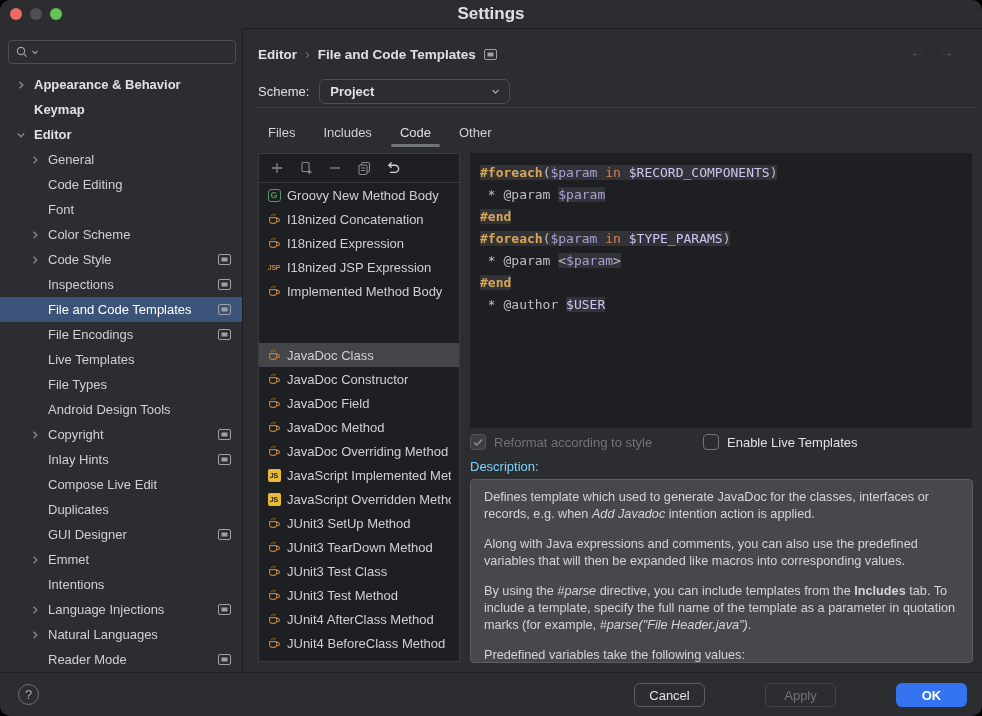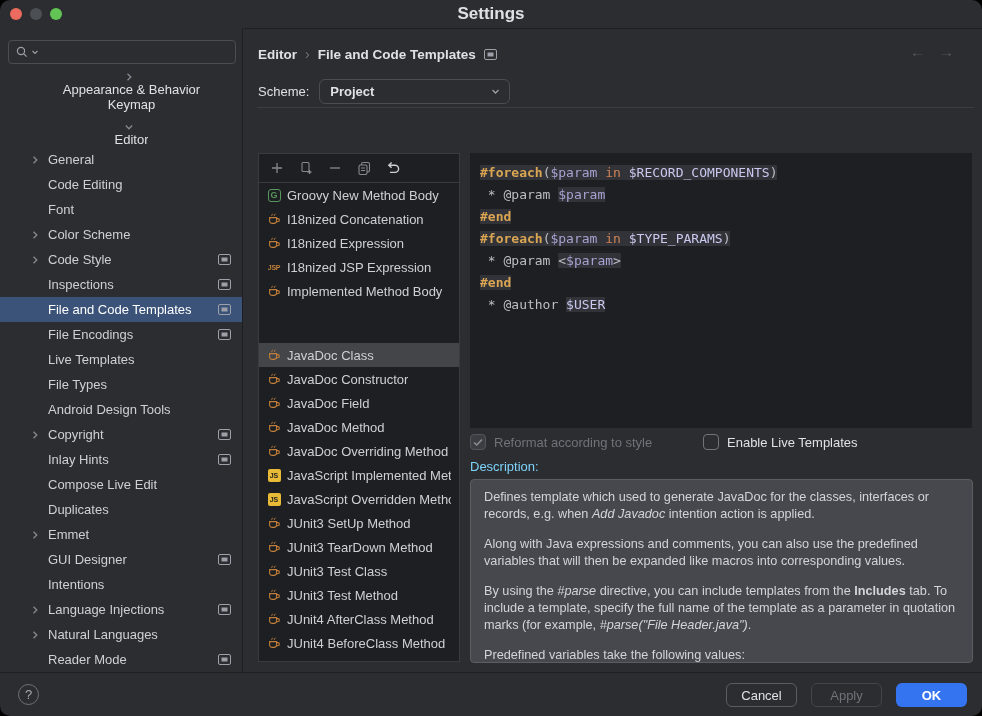--- a/index.html
+++ b/index.html
@@ -17,21 +17,21 @@
   .tl-zoom { background:#61C454; }
   .win-title { position:absolute; left:0; right:0; top:0; height:28px; line-height:28px; text-align:center; font-weight:700; font-size:17px; color:#DFE1E5; }
 
   
   .sidebar { position:absolute; left:0; top:28px; width:243px; height:644px; border-right:1px solid #1E1F22; overflow:hidden; }
   .search-box { position:absolute; left:8px; top:12px; width:228px; height:24px; border:1px solid #4A4D52; border-radius:4px; display:flex; align-items:center; padding:0 6px; gap:2px; }
   .tree { position:absolute; left:0; top:44px; width:243px; }
   .tree-row { height:25px; display:flex; align-items:center; width:243px; }
   .tree-row.sel { background:#3B5379; }
   .tree-row .chev { width:14px; display:flex; justify-content:center; align-items:center; flex:none; }
-  .tree-row.lvl0 { padding-left:14px; font-weight:400;flex-direction:column; }
+  .tree-row.lvl0 { padding-left:14px; font-weight:700; }
   .tree-row.lvl1 { padding-left:28px; }
   .tree-label { white-space:nowrap; overflow:hidden; color:#CED0D6; padding-left:6px; }
   .tree-row.lvl0 .tree-label { color:#DFE1E5; }
   .tree-row.sel .tree-label { color:#FFFFFF; }
   .tree-row .spacer { flex:1; }
   .proj-ic { margin-right:12px; flex:none; display:flex; }
 
   
   .main { position:absolute; left:244px; top:28px; width:738px; height:644px; border-top:1px solid #1E1F22; }
   .breadcrumb { position:absolute; left:14px; top:12px; height:26px; display:flex; align-items:center; gap:8px; font-weight:700; font-size:13.5px; }
@@ -81,21 +81,21 @@
   .desc-label { position:absolute; left:226px; top:430px; color:#7dd3fc; }
   .desc-box { position:absolute; left:226px; top:450px; width:503px; height:184px; background:#46484D; border:1px solid #5A5E63; border-radius:4px; padding:9px 13px; overflow:hidden; }
   .desc-box p { color:#D2D4D9; font-size:12.7px; line-height:1.34; margin-bottom:13px; }
   .desc-box i { font-style:italic; }
   .desc-box b { font-weight:700; }
 
   
   .bottombar { position:absolute; left:0; top:672px; width:982px; height:44px; border-top:1px solid #1E1F22; }
   .help-btn { position:absolute; left:18px; top:11px; width:21px; height:21px; border:1.4px solid #6F737A; border-radius:50%; color:#A8ABB0; display:flex; align-items:center; justify-content:center; font-size:13px; }
   .btns { position:absolute; right:15px; top:10px; display:flex; gap:14px; }
-  .btn { min-width:71px; height:24px; border-radius:6px; display:flex; align-items:center; justify-content:center; font-size:13px; padding:4px 12px; }
+  .btn { min-width:71px; height:24px; border-radius:6px; display:flex; align-items:center; justify-content:center; font-size:13px; padding:4px 12px;margin-left:46px; }
   .btn-secondary { border:1px solid #5A5E63; color:#DFE1E5; background:transparent; }
   .btn-disabled { border:1px solid #43454A; color:#6F737A; background:transparent; }
   .btn-primary { background:#3574F0; color:#FFFFFF; font-weight:600; }
 </style>
 </head>
 <body>
 
 <div class="window">
 
   <div class="titlebar">
@@ -266,38 +266,38 @@
           <span class="chev"></span>
           <span class="tree-label">Compose Live Edit</span>
           <span class="spacer"></span>
         </div>
         <div class="tree-row lvl1">
           <span class="chev"></span>
           <span class="tree-label">Duplicates</span>
           <span class="spacer"></span>
         </div>
         <div class="tree-row lvl1">
+          <span class="chev"></span>
+          <span class="tree-label">GUI Designer</span>
+          <span class="spacer"></span>
+          <span class="proj-ic">
+            <svg width="13" height="11" viewBox="0 0 13 11">
+              <rect x="0.5" y="0.5" width="12" height="10" rx="1.5" fill="none" stroke="#9DA0A8"></rect>
+              <rect x="3.5" y="3.5" width="6" height="4" fill="#9DA0A8"></rect>
+            </svg>
+          </span>
+        </div>
+        <div class="tree-row lvl1">
           <span class="chev">
             <svg width="10" height="10" viewBox="0 0 10 10">
               <path d="M3.5 1.8 L6.8 5 L3.5 8.2" fill="none" stroke="#868A91" stroke-width="1.3"></path>
             </svg>
           </span>
           <span class="tree-label">Emmet</span>
           <span class="spacer"></span>
-        </div>
-        <div class="tree-row lvl1">
-          <span class="chev"></span>
-          <span class="tree-label">GUI Designer</span>
-          <span class="spacer"></span>
-          <span class="proj-ic">
-            <svg width="13" height="11" viewBox="0 0 13 11">
-              <rect x="0.5" y="0.5" width="12" height="10" rx="1.5" fill="none" stroke="#9DA0A8"></rect>
-              <rect x="3.5" y="3.5" width="6" height="4" fill="#9DA0A8"></rect>
-            </svg>
-          </span>
         </div>
         <div class="tree-row lvl1">
           <span class="chev"></span>
           <span class="tree-label">Intentions</span>
           <span class="spacer"></span>
         </div>
         <div class="tree-row lvl1">
           <span class="chev">
             <svg width="10" height="10" viewBox="0 0 10 10">
               <path d="M3.5 1.8 L6.8 5 L3.5 8.2" fill="none" stroke="#868A91" stroke-width="1.3"></path>
@@ -358,20 +358,26 @@
         <span class="sel-val">Project</span>
         <span style="display:flex;">
           <svg width="11" height="11" viewBox="0 0 11 11">
               <path d="M2.5 4 L5.5 7 L8.5 4" fill="none" stroke="#9DA0A8" stroke-width="1.3"></path>
             </svg>
         </span>
       </div>
     </div>
     <div class="hr"></div>
 
+    <div class="tabs" id="tabs">
+        <div class="tab">Files</div>
+        <div class="tab">Includes</div>
+        <div class="tab active">Code</div>
+        <div class="tab">Other</div>
+      </div>
 
     <div class="list-panel">
       <div class="list-toolbar" id="list-toolbar">
           <span class="tb-btn">
             <svg width="14" height="14" viewBox="0 0 14 14">
               <path d="M7 2 V12 M2 7 H12" stroke="#87898E" stroke-width="1.3"></path>
             </svg>
           </span>
           <span class="tb-btn">
             <svg width="15" height="15" viewBox="0 0 15 15">

